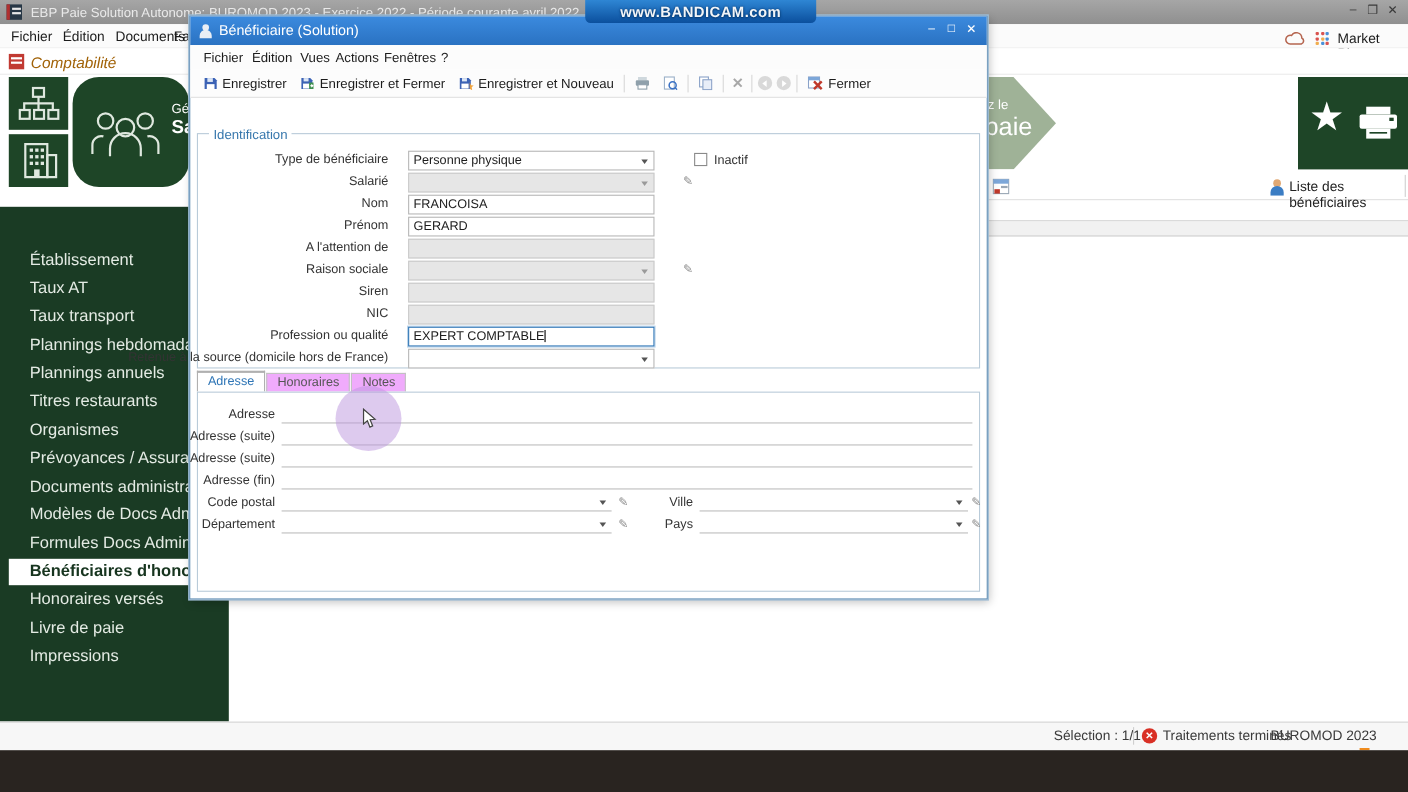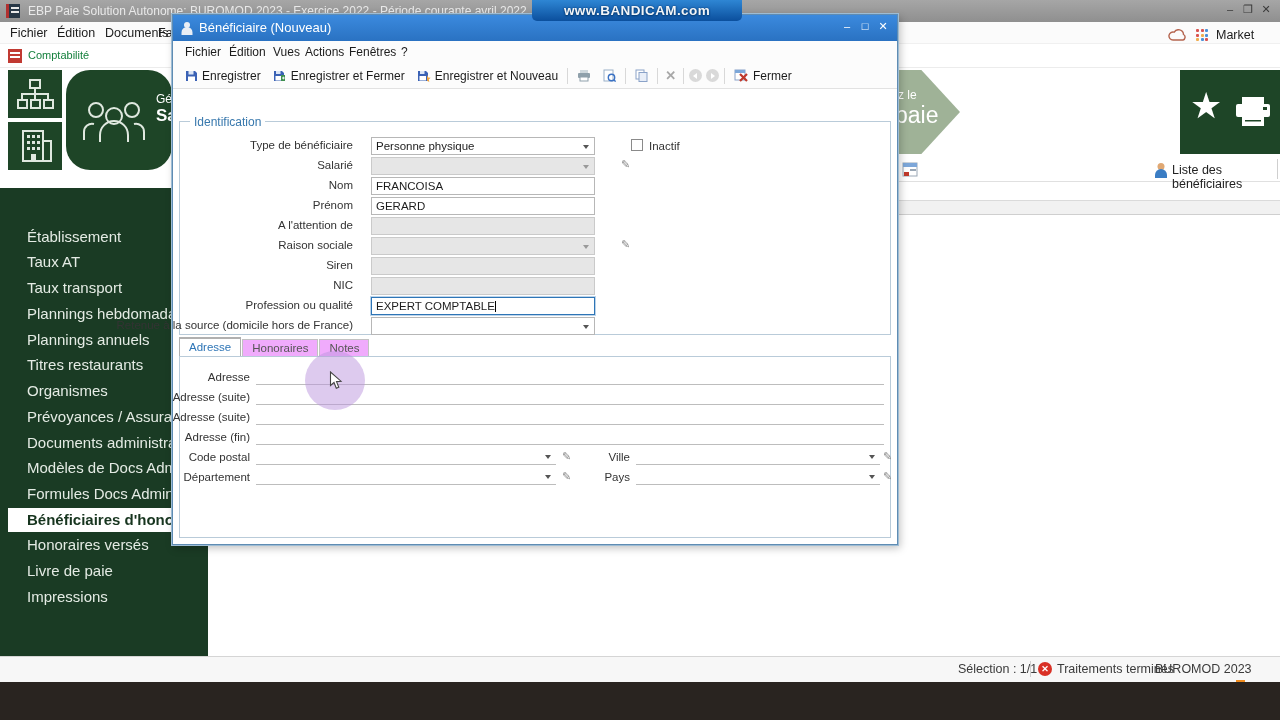--- a/index.html
+++ b/index.html
@@ -19,21 +19,21 @@
 
   .main-menubar { left:0; top:22px; width:1280px; height:22px; background:#fbfbfb; z-index:1;
     border-bottom:1px solid #f0f0f0; }
   .mm-item { position:absolute; top:4px; font-size:12.5px; color:#1c1c1c; white-space:nowrap; }
 
   .compta-bar { left:0; top:44px; width:1280px; height:24px; background:#ffffff; z-index:1;
     border-bottom:1px solid #ececec; }
   .compta-ico { position:absolute; left:8px; top:5px; width:14px; height:14px; background:#c13a32; }
   .compta-ico:before { content:""; position:absolute; left:2px; top:3px; width:10px; height:2px;
     background:#fff; box-shadow:0 4px 0 #fff; }
-  .compta-label { position:absolute; left:28px; top:5px; font-size:11px; color:#15803d; }
+  .compta-label { position:absolute; left:28px; top:5px; font-size:14px; color:#a16207;font-style:italic; }
 
   
   .mp-label { position:absolute; left:1216px; top:28px; font-size:12.5px; color:#1c1c1c; z-index:1; }
   .mp-grid { position:absolute; left:1196px; top:29px; width:13px; height:13px; z-index:1;
     display:grid; grid-template-columns:repeat(3,3px); grid-template-rows:repeat(3,3px); gap:1.5px; }
   .mp-grid span { width:3px; height:3px; border-radius:1px; }
 
   
   .tile { background:#1e4527; z-index:1; }
   .tile-small { left:8px; width:54px; height:48px; }
@@ -265,21 +265,21 @@
   <div class="sb-item" style="top:371px">Livre de paie</div>
   <div class="sb-item" style="top:397px">Impressions</div>
 </div>
 
 <div class="abs dialog">
   <div class="abs dlg-titlebar">
     <svg style="position:absolute;left:7px;top:6px" width="14" height="14">
       <circle cx="7" cy="4" r="3" fill="#e9eef5"></circle>
       <path d="M1.5 14 v-2.5 a5.5 5.5 0 0 1 11 0 V14 Z" fill="#e9eef5"></path>
     </svg>
-    <span class="dlg-title">Bénéficiaire (Nouveau)</span>
+    <span class="dlg-title">Bénéficiaire (Solution)</span>
     <span class="dlg-ctl" style="left:666px">–</span>
     <span class="dlg-ctl" style="left:684px">□</span>
     <span class="dlg-ctl" style="left:702px">✕</span>
   </div>
 
   <div class="abs dlg-menubar">
     <span style="left:12px">Fichier</span>
     <span style="left:56px">Édition</span>
     <span style="left:100px">Vues</span>
     <span style="left:132px">Actions</span>

